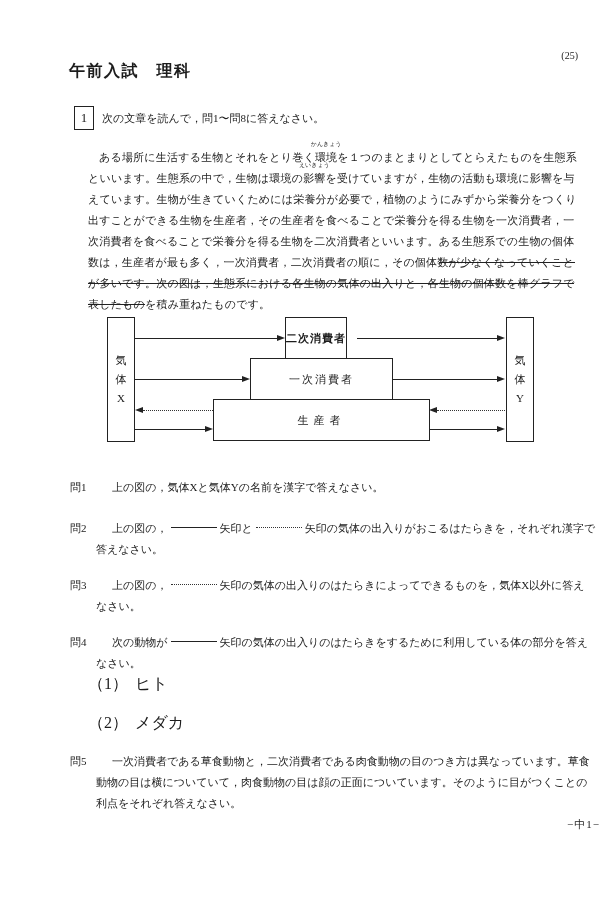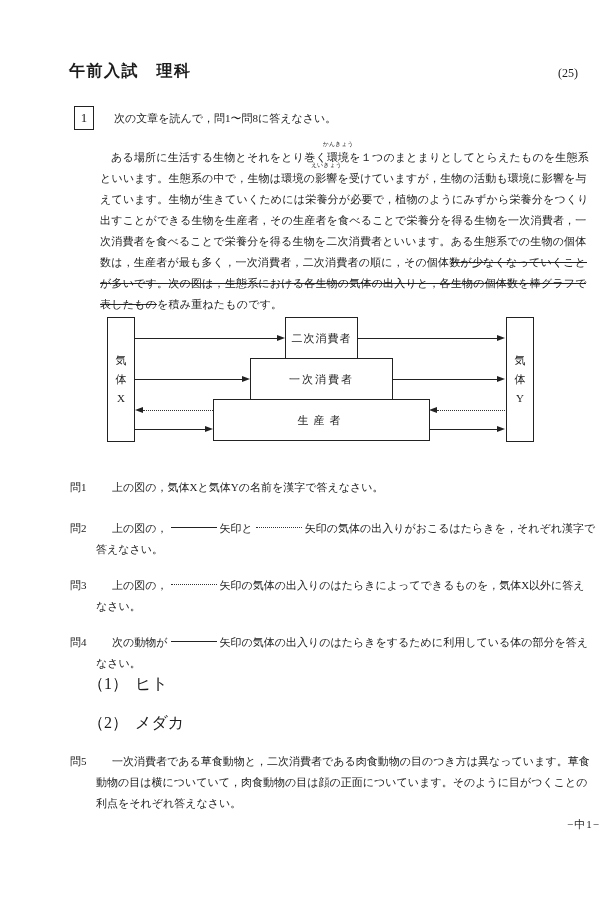--- a/index.html
+++ b/index.html
@@ -9,54 +9,54 @@
     overflow: hidden;
   }
   body {
     position: relative;
     font-family: "Liberation Serif", "DejaVu Serif", serif;
     color: #1c1c1c;
   }
   .abs { position: absolute; }
 
   
-  #corner-number { right: 22px; top: 66px; font-size: 12px; }
+  #corner-number { right: 22px; top: 50px; font-size: 10px; }
   #page-title { left: 69px; top: 61px; font-size: 16px; font-weight: bold; letter-spacing: 1.5px; font-family: Liberation Serif, serif; }
 
   
   #section-header { left: 74px; top: 106px; display: flex; align-items: center; }
   #section-number-box {
     width: 20px; height: 24px; border: 1.4px solid #222;
     display: flex; align-items: center; justify-content: center;
     font-size: 13px; box-sizing: border-box;
   }
-  #section-instruction { margin-left: 20px; font-size: 11px; }
+  #section-instruction { margin-left: 8px; font-size: 11px; }
 
   
-  #paragraph { left: 100px; top: 147px; width: 458px; font-size: 11px; }
+  #paragraph { left: 88px; top: 147px; width: 458px; font-size: 11px; }
   .p-line { height: 21px; line-height: 21px; white-space: nowrap; letter-spacing: 0.2px; }
   .p-line.indent { padding-left: 11px; }
   .rubyw { position: relative; display: inline-block; }
   .rubyw .rt {
     position: absolute; top: -6px; left: 50%; transform: translateX(-50%);
     font-size: 6px; line-height: 1; white-space: nowrap; letter-spacing: 0;
   }
   .ul { border-bottom: 1px solid #222; padding-bottom: 15px; }
 
   
   #diagram { left: 107px; top: 315px; width: 427px; height: 128px; font-size: 11px; }
   .dbox {
     position: absolute; border: 1px solid #222; background: #fff;
     box-sizing: border-box; display: flex; align-items: center; justify-content: center;
     text-align: center;
   }
   .dbox.vert { flex-direction: column; line-height: 19px; }
   #gas-x-box  { left: 0px;   top: 2px;  width: 28px;  height: 125px; }
   #gas-y-box  { left: 399px; top: 2px;  width: 28px;  height: 125px; }
-  #secondary-box { left: 178px; top: 2px;  width: 73px;  height: 42px; letter-spacing: 1px; }
+  #secondary-box { left: 178px; top: 2px;  width: 62px;  height: 42px; letter-spacing: 1px; font-weight: bold; }
   #primary-box   { left: 143px; top: 43px; width: 143px; height: 42px; letter-spacing: 2px; }
   #producer-box  { left: 106px; top: 84px; width: 217px; height: 42px; letter-spacing: 5px; }
 
   .arrow { position: absolute; height: 0; }
   .arrow.s { border-top: 1.3px solid #222; }
   .arrow.d { border-top: 1.5px dotted #333; }
   .arrow::after { content: ""; position: absolute; width: 0; height: 0; top: -4.5px; }
   .arrow.hr::after {
     right: -8px;
     border-left: 8px solid #222;

